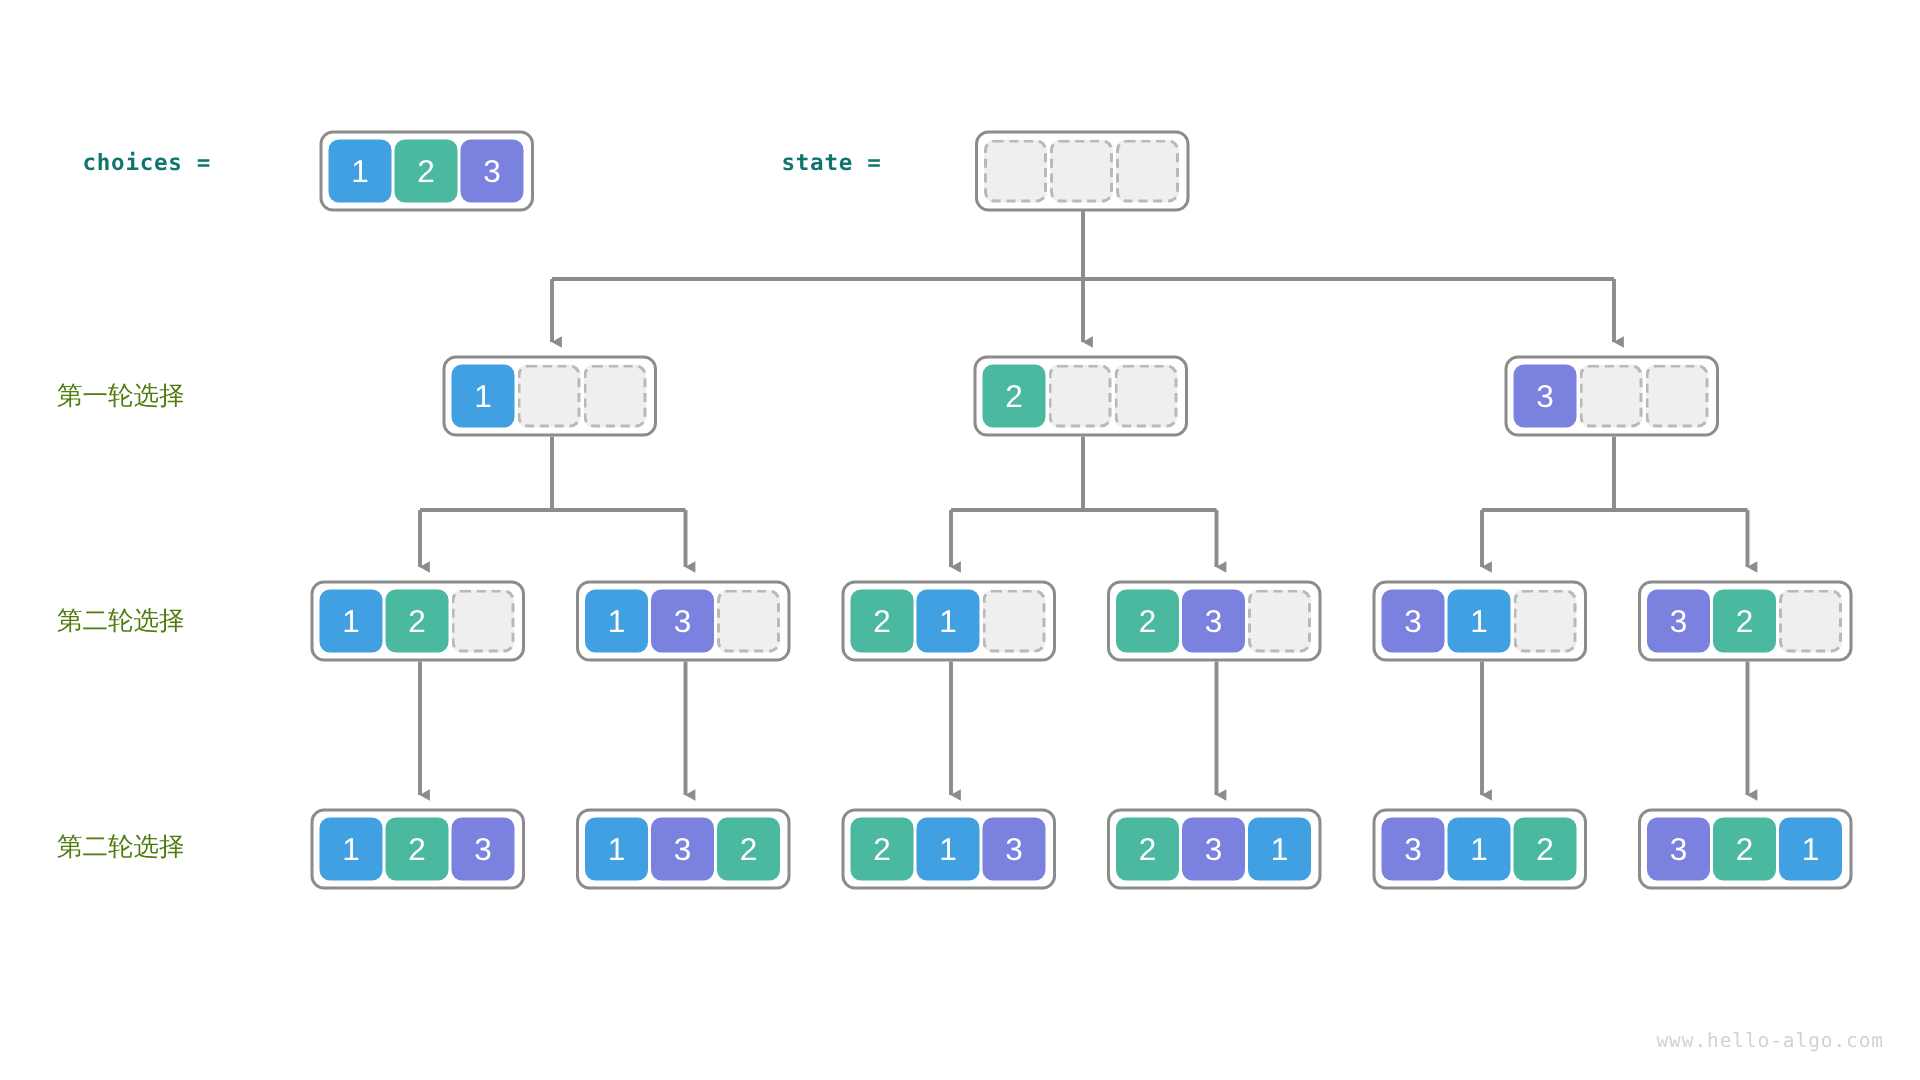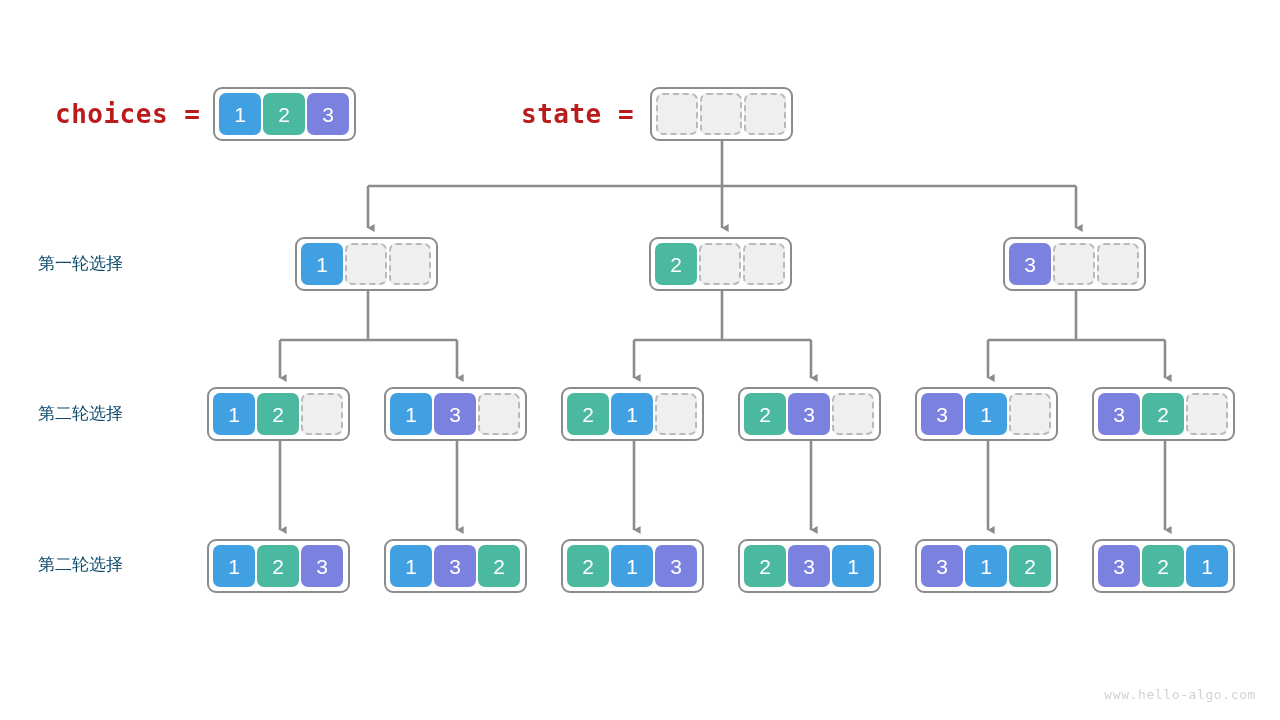--- a/index.html
+++ b/index.html
@@ -10,27 +10,27 @@
   }
   #stage{position:absolute;left:0;top:0;width:1280px;height:720px;}
 
   
   #wires{position:absolute;left:0;top:0;width:1280px;height:720px;}
 
   
   .assign-label{
     position:absolute;
     font-family:"DejaVu Sans Mono","Liberation Mono",monospace;
-    font-weight:bold;font-size:26px;color:#b91c1c;
+    font-weight:bold;font-size:15px;color:#0f766e;
     white-space:nowrap;letter-spacing:.5px;
   }
 
   
   .row-label{
-    position:absolute;font-size:17px;color:#0c4a6e;
+    position:absolute;font-size:17px;color:#4d7c0f;
     white-space:nowrap;
   }
 
   
   .node{
     position:absolute;box-sizing:border-box;
     border:2.5px solid #8c8c8c;border-radius:9px;
     background:#ffffff;display:flex;align-items:center;
     padding:4px;gap:2px;
   }

